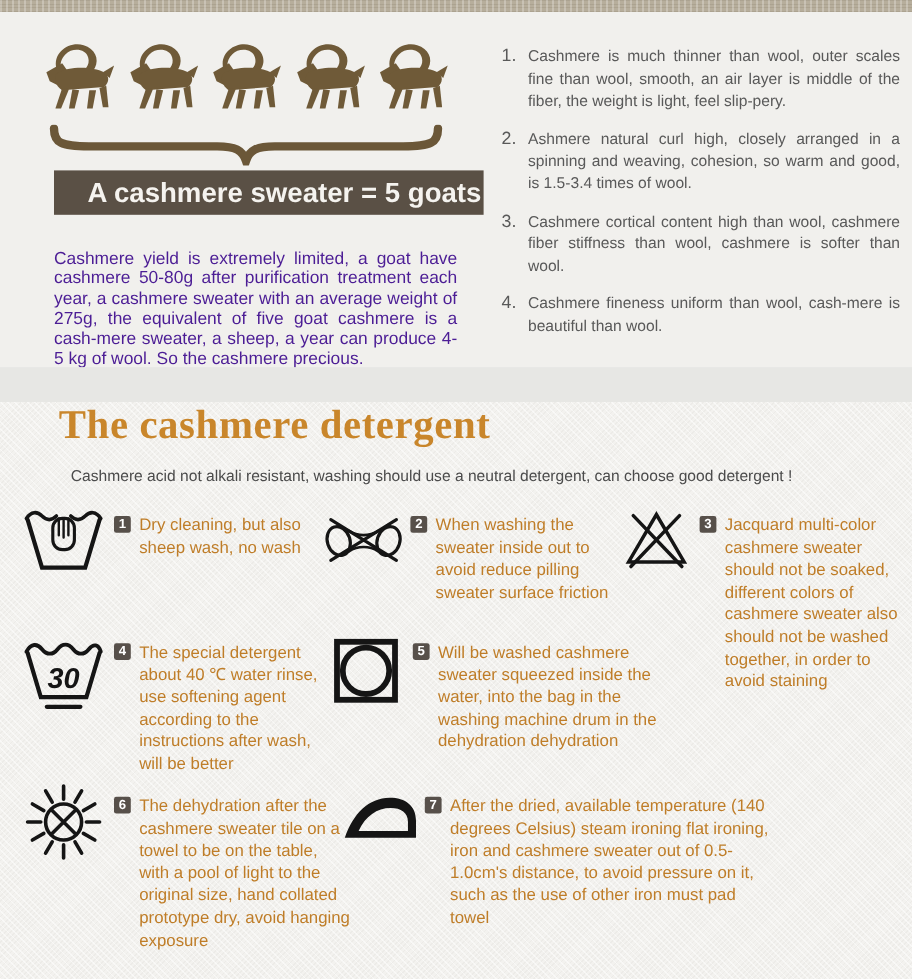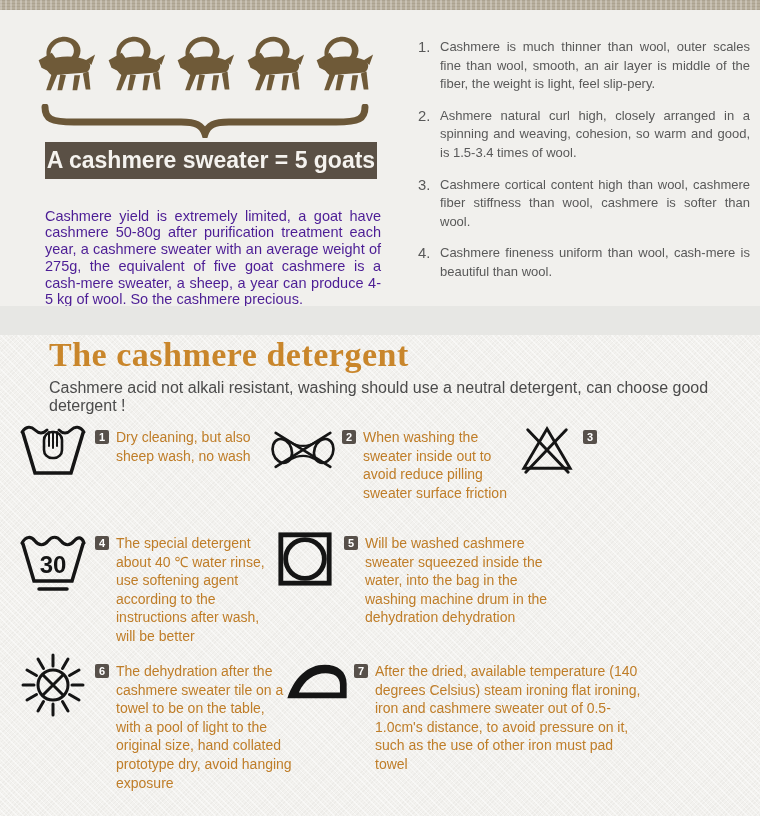--- a/index.html
+++ b/index.html
@@ -20,36 +20,36 @@
     background:
       repeating-linear-gradient(45deg, rgba(255,255,255,.5) 0 1px, transparent 1px 4px),
       repeating-linear-gradient(135deg, rgba(120,115,105,.05) 0 1px, transparent 1px 3px),
       #f3f2ef;}
 
   .goats{position:absolute; left:33px; top:22px; width:342px; display:flex; gap:5px; justify-content:space-between;}
   .goats svg{display:block;}
   .brace{position:absolute; left:40px; top:94px;}
   .banner{position:absolute; left:45px; top:132px; width:332px; height:37px;
     background:#5a5045; color:#f5f3ef; font-size:23px; font-weight:bold;
-    text-align:center; line-height:37px;}
+    text-align:center; line-height:37px;padding-left:26px;}
   .intro-par{position:absolute; left:45px; top:183px; width:336px;
     color:#4c1d95; font-size:14.5px; line-height:16.8px; text-align:justify;}
 
   .facts{position:absolute; left:418px; top:28px; width:332px;}
   .fact{display:flex; margin-bottom:13px; color:#595959;}
   .fact-num{flex:0 0 22px; font-size:14.8px; line-height:18.6px;}
   .fact-text{margin:0; flex:1; font-size:13px; line-height:18.6px; text-align:justify;}
 
   .care-heading{position:absolute; left:49px; top:336px; margin:0;
     font-family:"Liberation Serif", serif; font-weight:bold;
     font-size:34px; color:#c9862b; letter-spacing:.5px;}
-  .care-sub{position:absolute; left:49px; top:379px; width:680px; margin:0;
-    color:#4b4b4b; font-size:16px;}
-
-  .care-icon{position:absolute;}
+  .care-sub{position:absolute; left:49px; top:379px; width:680px; margin:10px;
+    color:#4b4b4b; font-size:13px;}
+
+  .care-icon{position:absolute;font-style:italic;}
   .care-icon svg{display:block;}
   .care-item{position:absolute; display:flex; align-items:flex-start;}
   .badge{flex:0 0 14px; width:14px; height:14px; margin:2px 7px 0 0;
     background:#57504a; color:#ffffff; font-size:11px; font-weight:bold;
     line-height:14px; text-align:center; border-radius:2px;}
   .care-text{flex:1; color:#bf7d28; font-size:14px; line-height:18.6px;}
 
   
   .icon1{left:18px;  top:420px;}
   .item1{left:95px;  top:428px; width:178px;}
@@ -204,20 +204,21 @@
   <div class="care-item item1">
     <span class="badge">1</span>
     <span class="care-text">Dry cleaning, but also sheep wash, no wash</span>
   </div>
   <div class="care-item item2">
     <span class="badge">2</span>
     <span class="care-text">When washing the sweater inside out to avoid reduce pilling sweater surface friction</span>
   </div>
   <div class="care-item item3">
     <span class="badge">3</span>
+    <span class="care-text">Jacquard multi-color cashmere sweater should not be soaked, different colors of cashmere sweater also should not be washed together, in order to avoid staining</span>
   </div>
   <div class="care-item item4">
     <span class="badge">4</span>
     <span class="care-text">The special detergent about 40 ℃ water rinse, use softening agent according to the instructions after wash, will be better</span>
   </div>
   <div class="care-item item5">
     <span class="badge">5</span>
     <span class="care-text">Will be washed cashmere sweater squeezed inside the water, into the bag in the washing machine drum in the dehydration dehydration</span>
   </div>
   <div class="care-item item6">

